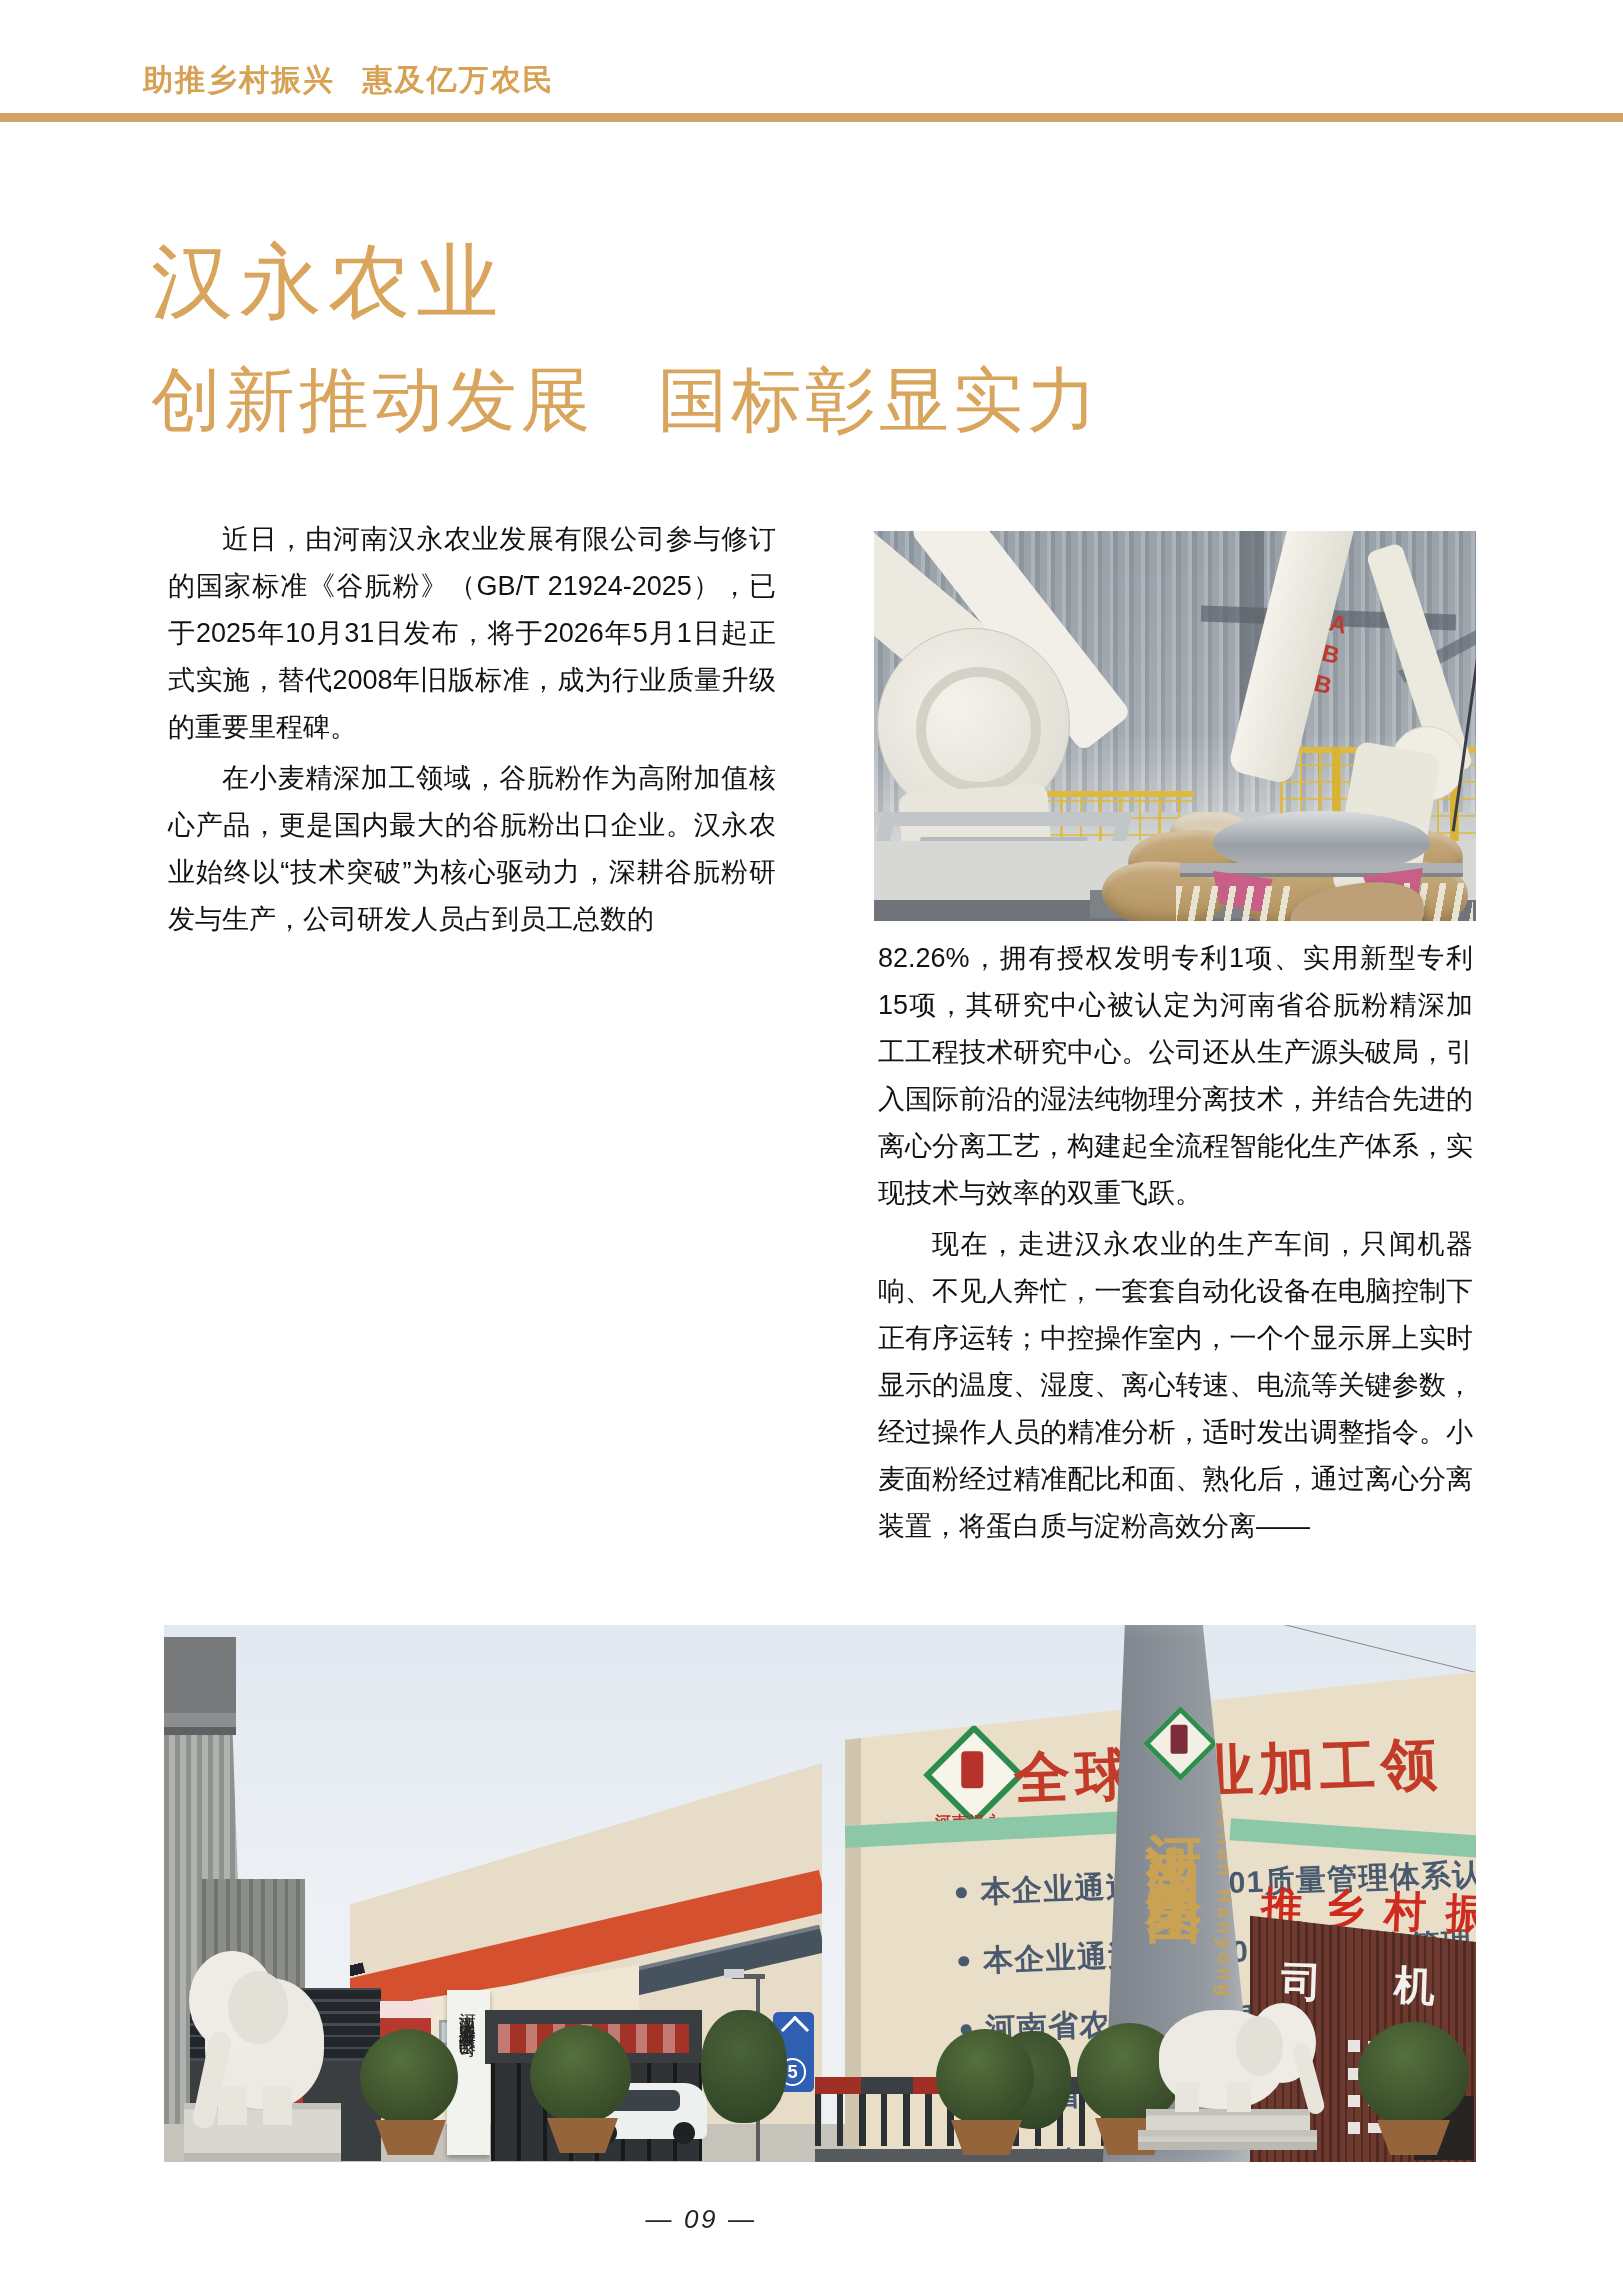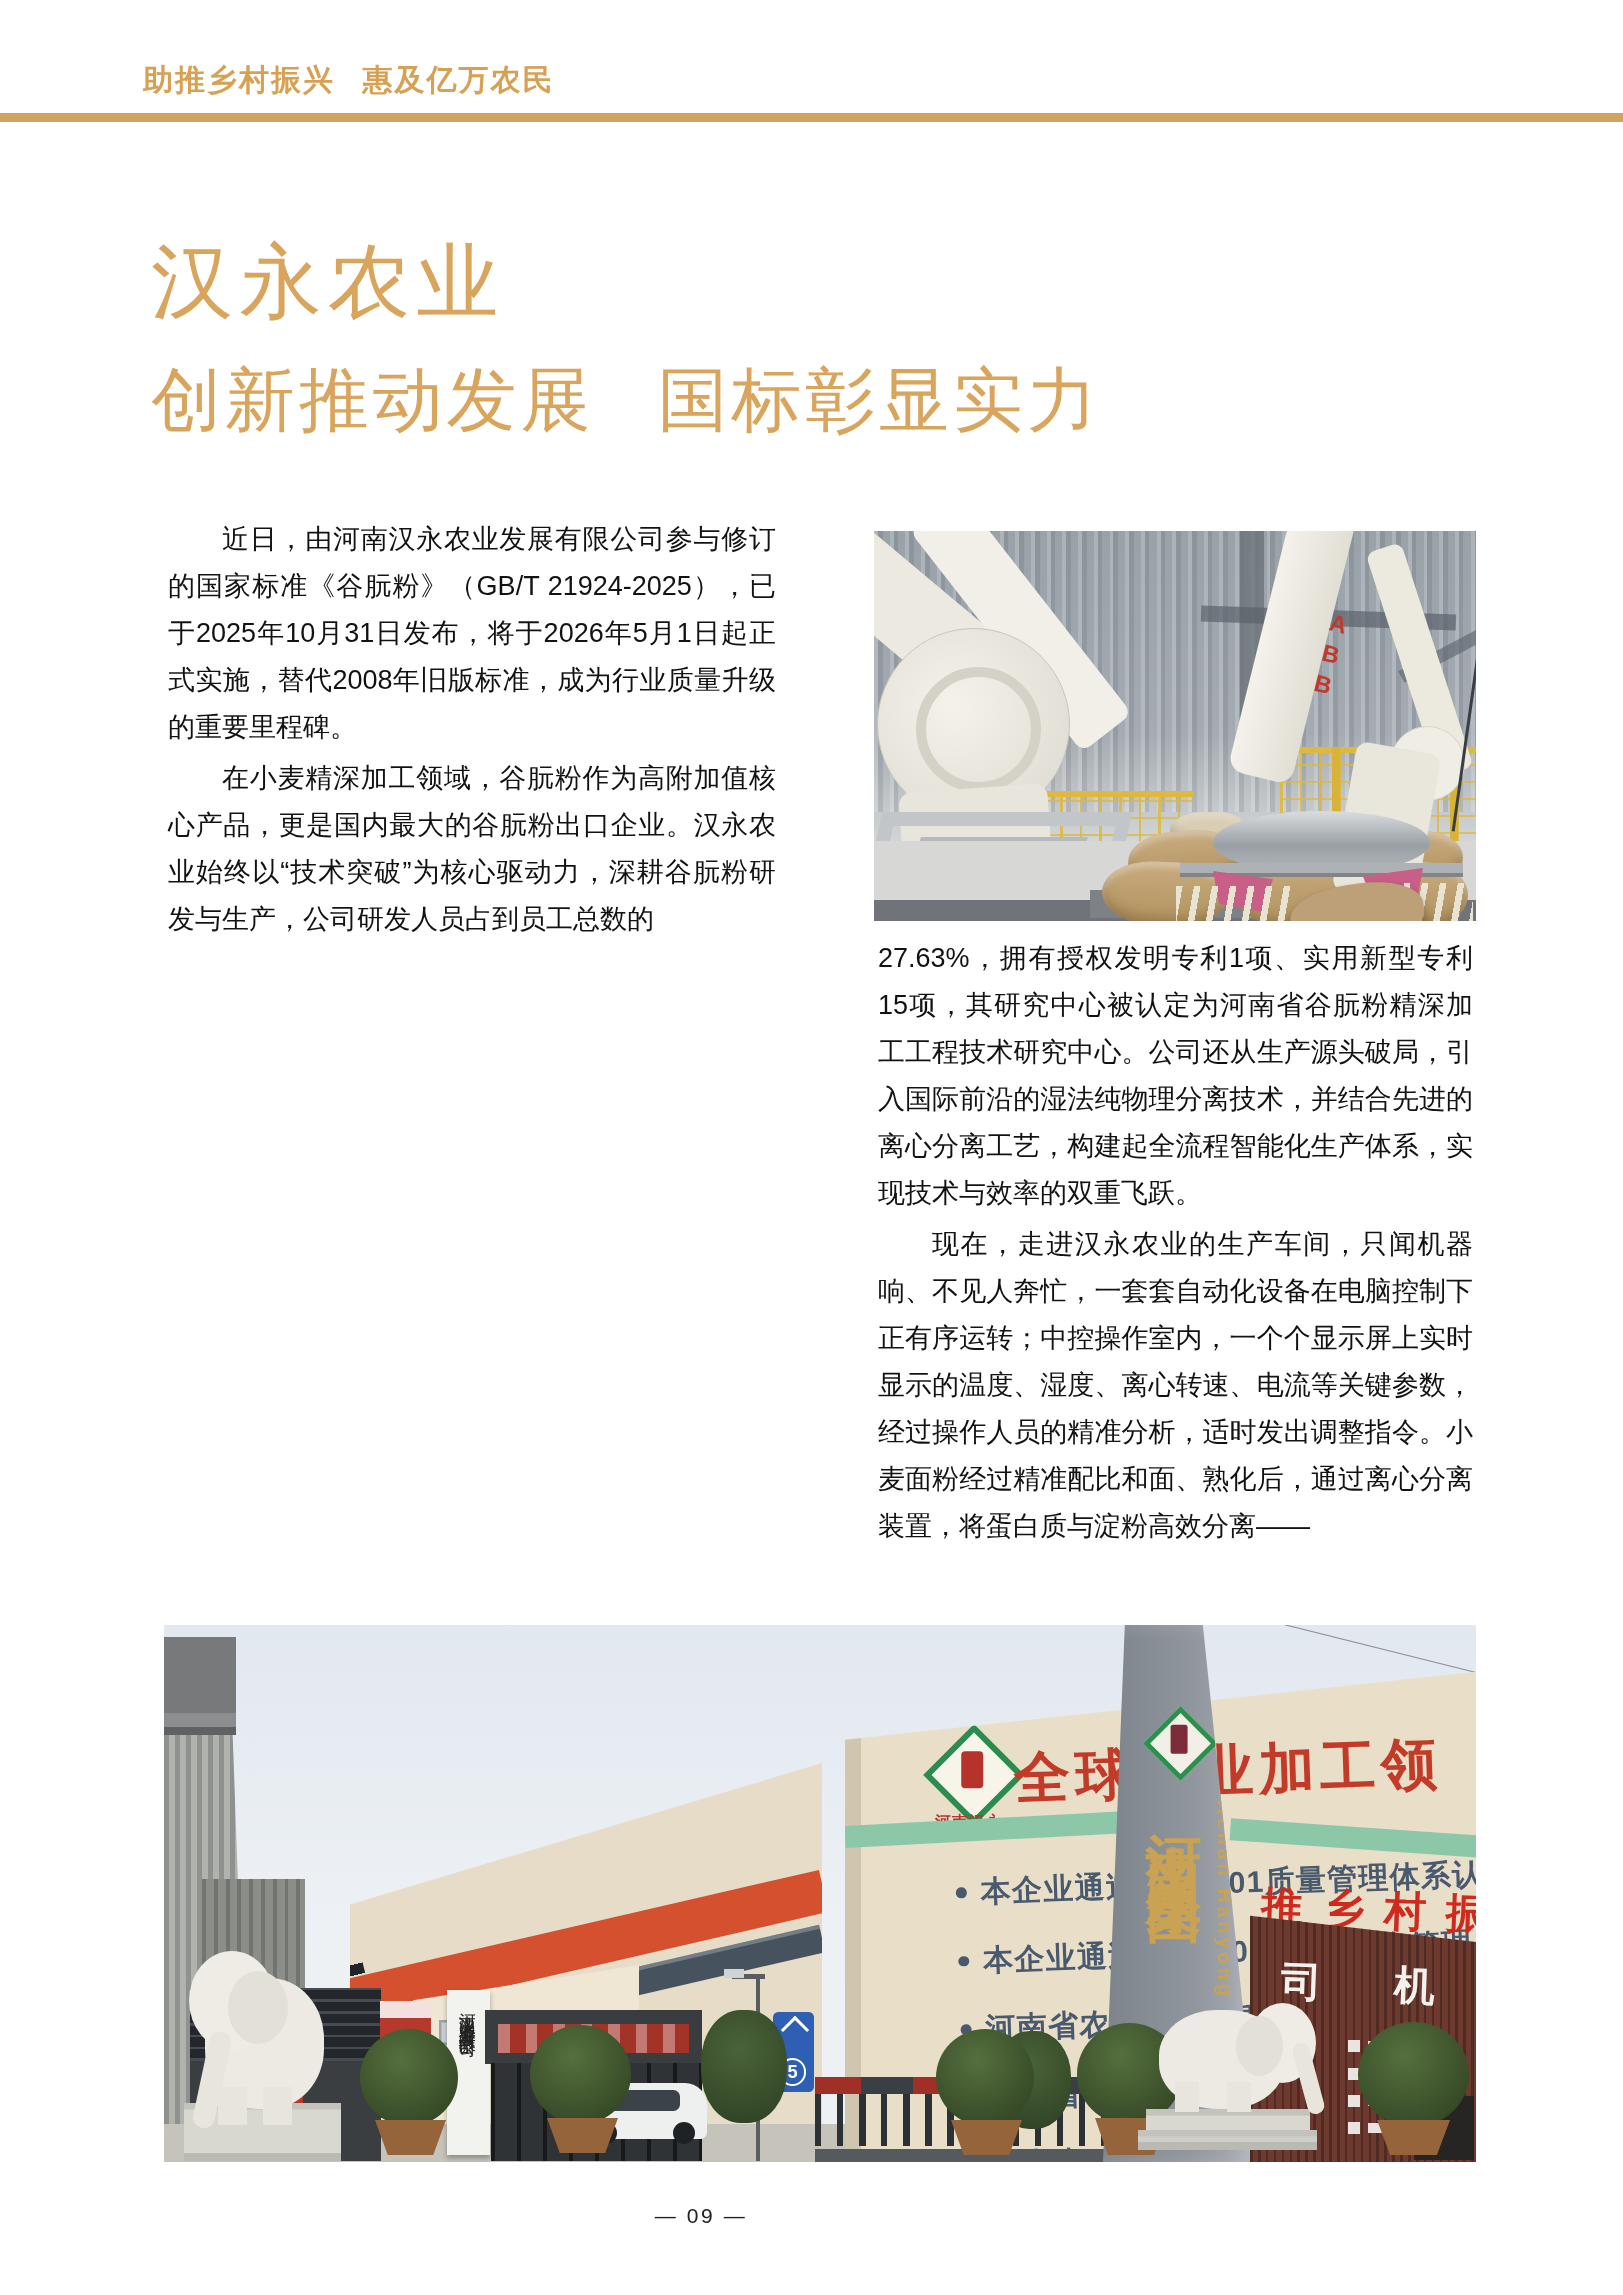--- a/index.html
+++ b/index.html
@@ -20,21 +20,21 @@
 
   
   .col{position:absolute;font-size:27px;line-height:47px;color:#121212;text-align:justify;}
   .col-left{left:164px;top:512px;width:616px;}
   .col-right{left:874px;top:931px;width:603px;}
   .col p{margin:4px;padding:0;}
   .col p.ind{text-indent:2em;}
 
   
   .pageno{position:absolute;left:0;top:2204px;width:1402px;text-align:center;
-          font-size:21px;color:#222222;letter-spacing:2.6px;}
+          font-size:26px;color:#222222;letter-spacing:2.6px;font-style:italic;}
 
   
   .photo-top{position:absolute;left:874px;top:531px;width:602px;height:390px;overflow:hidden;
              background:linear-gradient(180deg,#99a1a9 0%,#a4abb2 52%,#c6cacc 72%,#dedfdd 86%,#d3d4d2 100%);}
   .photo-top .corrugation{position:absolute;left:0;top:0;width:100%;height:72%;
       background:repeating-linear-gradient(90deg,rgba(255,255,255,.18) 0 3.9px,rgba(40,50,60,.12) 3.9px 8.5px,rgba(0,0,0,0) 8.5px 15.7px);}
   .pt-beam-v{position:absolute;left:366px;top:0;width:23.6px;height:196px;background:#6a7077;opacity:.75;}
   .pt-beam-h{position:absolute;left:327px;top:79px;width:255px;height:15.7px;background:#5c636b;opacity:.7;transform:rotate(2deg);}
   .pt-beam-d{position:absolute;left:517px;top:98px;width:177px;height:13px;background:#596069;opacity:.6;transform:rotate(-28deg);}
 
@@ -224,21 +224,21 @@
       <span>创新推动发展</span><span class="gap"></span><span>国标彰显实力</span>
     </div>
   </div>
 
   <div class="col col-left">
     <p class="ind">近日，由河南汉永农业发展有限公司参与修订的国家标准《谷朊粉》（GB/T 21924-2025），已于2025年10月31日发布，将于2026年5月1日起正式实施，替代2008年旧版标准，成为行业质量升级的重要里程碑。</p>
     <p class="ind">在小麦精深加工领域，谷朊粉作为高附加值核心产品，更是国内最大的谷朊粉出口企业。汉永农业始终以“技术突破”为核心驱动力，深耕谷朊粉研发与生产，公司研发人员占到员工总数的</p>
   </div>
 
   <div class="col col-right">
-    <p>27.63%，拥有授权发明专利1项、实用新型专利15项，其研究中心被认定为河南省谷朊粉精深加工工程技术研究中心。公司还从生产源头破局，引入国际前沿的湿法纯物理分离技术，并结合先进的离心分离工艺，构建起全流程智能化生产体系，实现技术与效率的双重飞跃。</p>
+    <p>82.26%，拥有授权发明专利1项、实用新型专利15项，其研究中心被认定为河南省谷朊粉精深加工工程技术研究中心。公司还从生产源头破局，引入国际前沿的湿法纯物理分离技术，并结合先进的离心分离工艺，构建起全流程智能化生产体系，实现技术与效率的双重飞跃。</p>
     <p class="ind">现在，走进汉永农业的生产车间，只闻机器响、不见人奔忙，一套套自动化设备在电脑控制下正有序运转；中控操作室内，一个个显示屏上实时显示的温度、湿度、离心转速、电流等关键参数，经过操作人员的精准分析，适时发出调整指令。小麦面粉经过精准配比和面、熟化后，通过离心分离装置，将蛋白质与淀粉高效分离——</p>
   </div>
 
   <div class="photo-top">
     <div class="corrugation"></div>
     <div class="pt-beam-v"></div>
     <div class="pt-beam-h"></div>
     <div class="pt-beam-d"></div>
 
     <div class="fence fence-right"></div>

